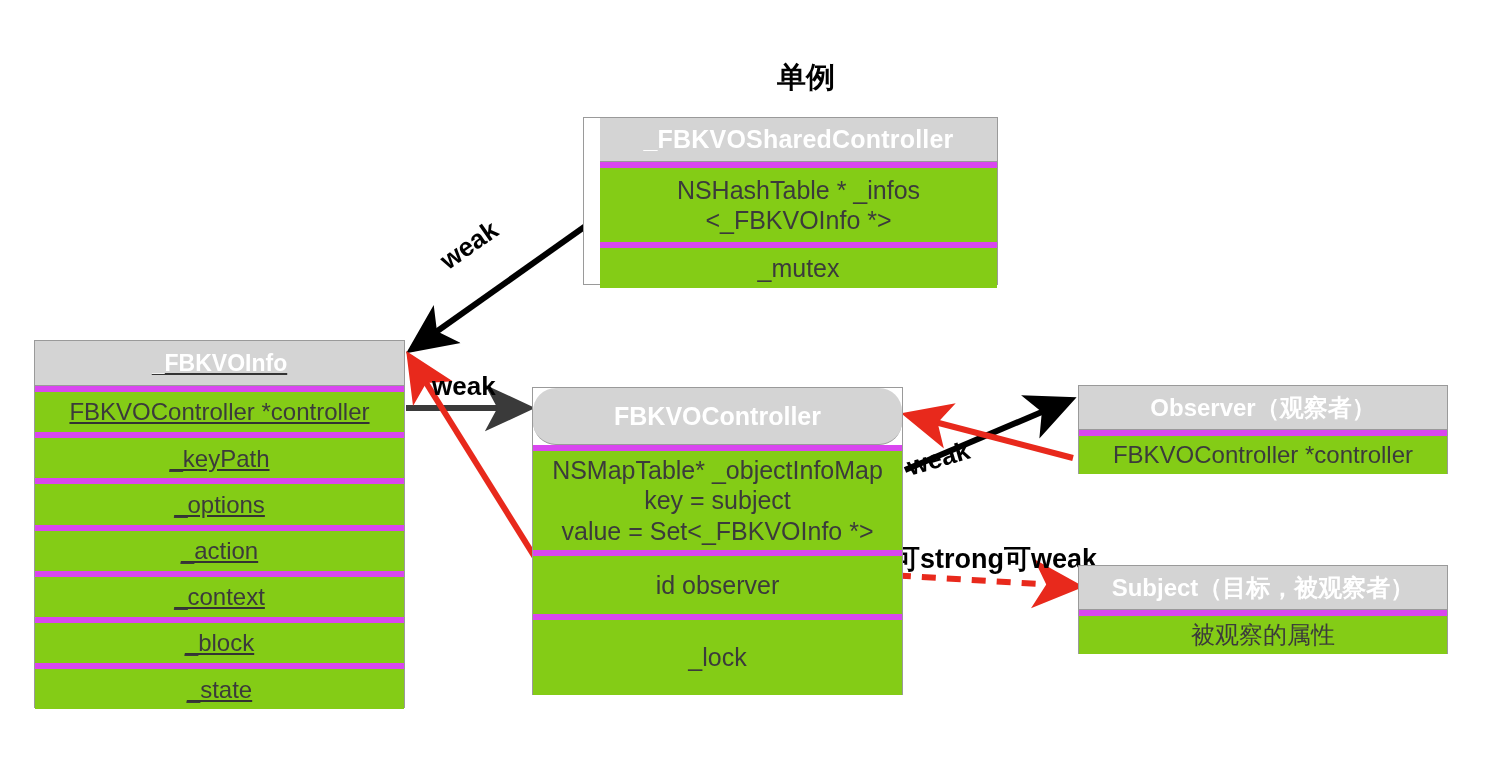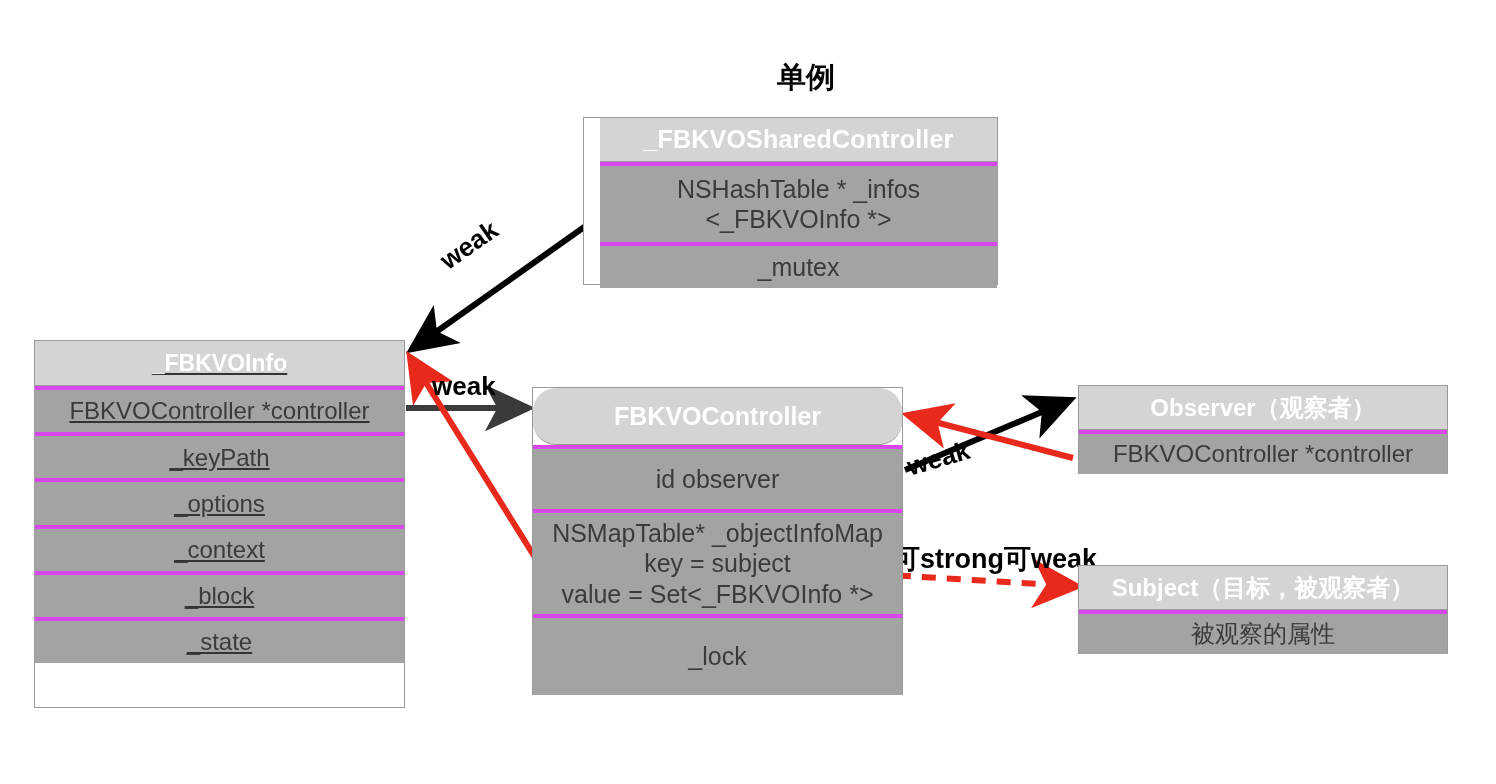--- a/index.html
+++ b/index.html
@@ -43,27 +43,27 @@
     font-weight: bold;
     text-align: center;
     display: flex;
     align-items: center;
     justify-content: center;
     border-bottom: 1px solid #9a9a9a;
     white-space: nowrap;
   }
   .uml-row {
     box-sizing: border-box;
-    background: #a3a3a3;
+    background: #84cc16;
     color: #3b3b3b;
     text-align: center;
     display: flex;
     align-items: center;
     justify-content: center;
-    border-top: 4px solid #d946ef;
+    border-top: 6px solid #d946ef;
     white-space: pre-line;
     line-height: 1.22;
   }
   .uml-row:first-of-type { border-top: none; }
 
   
   .diagram-title {
     position: absolute;
     font-weight: bold;
     color: #000000;
@@ -153,31 +153,32 @@
     <div class="uml-row r0">NSHashTable *  _infos
 &lt;_FBKVOInfo *&gt;</div>
     <div class="uml-row r1">_mutex</div>
   </div>
 
   <div class="uml-box" id="box-kvoinfo">
     <div class="uml-header">_FBKVOInfo</div>
     <div class="uml-row">FBKVOController *controller</div>
     <div class="uml-row">_keyPath</div>
     <div class="uml-row">_options</div>
+    <div class="uml-row">_action</div>
     <div class="uml-row">_context</div>
     <div class="uml-row">_block</div>
     <div class="uml-row">_state</div>
   </div>
 
   <div class="uml-box" id="box-kvocontroller">
     <div class="uml-header">FBKVOController</div>
-    <div class="uml-row r0">id observer</div>
     <div class="uml-row r1">NSMapTable* _objectInfoMap
 key = subject
 value = Set&lt;_FBKVOInfo *&gt;</div>
+    <div class="uml-row r0">id observer</div>
     <div class="uml-row r2">_lock</div>
   </div>
 
   <div class="uml-box" id="box-observer">
     <div class="uml-header">Observer（观察者）</div>
     <div class="uml-row">FBKVOController *controller</div>
   </div>
 
   <div class="uml-box" id="box-subject">
     <div class="uml-header">Subject（目标，被观察者）</div>

